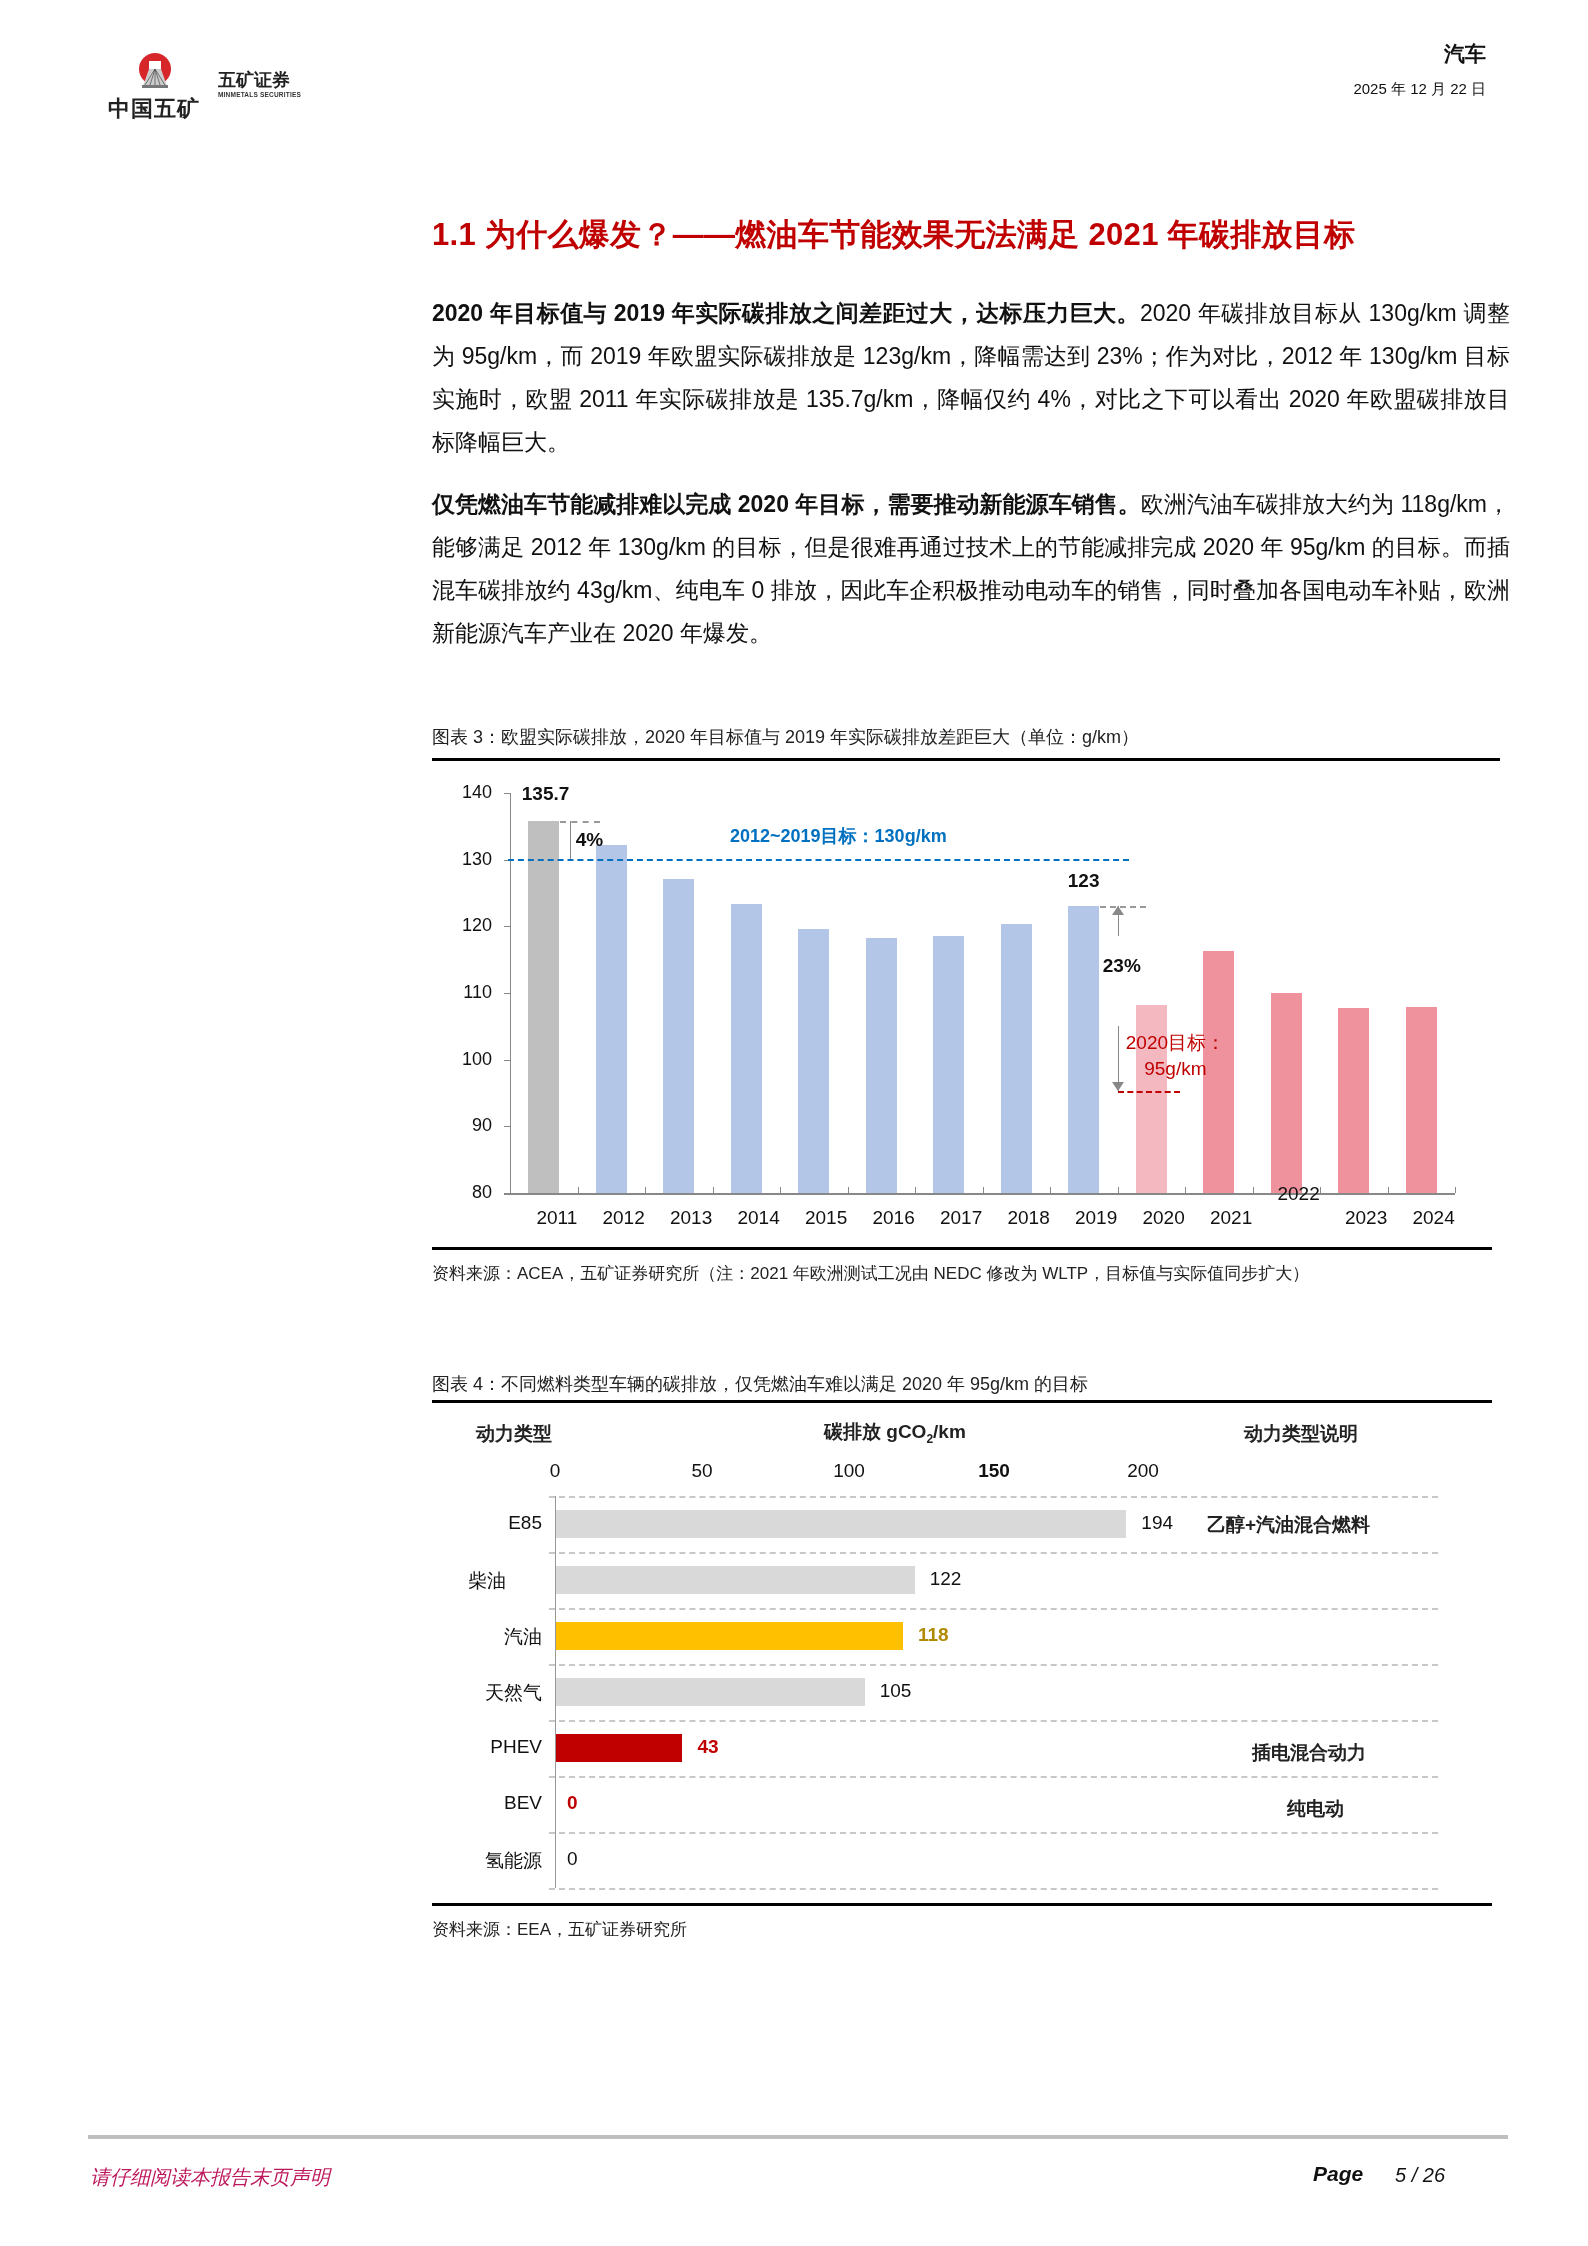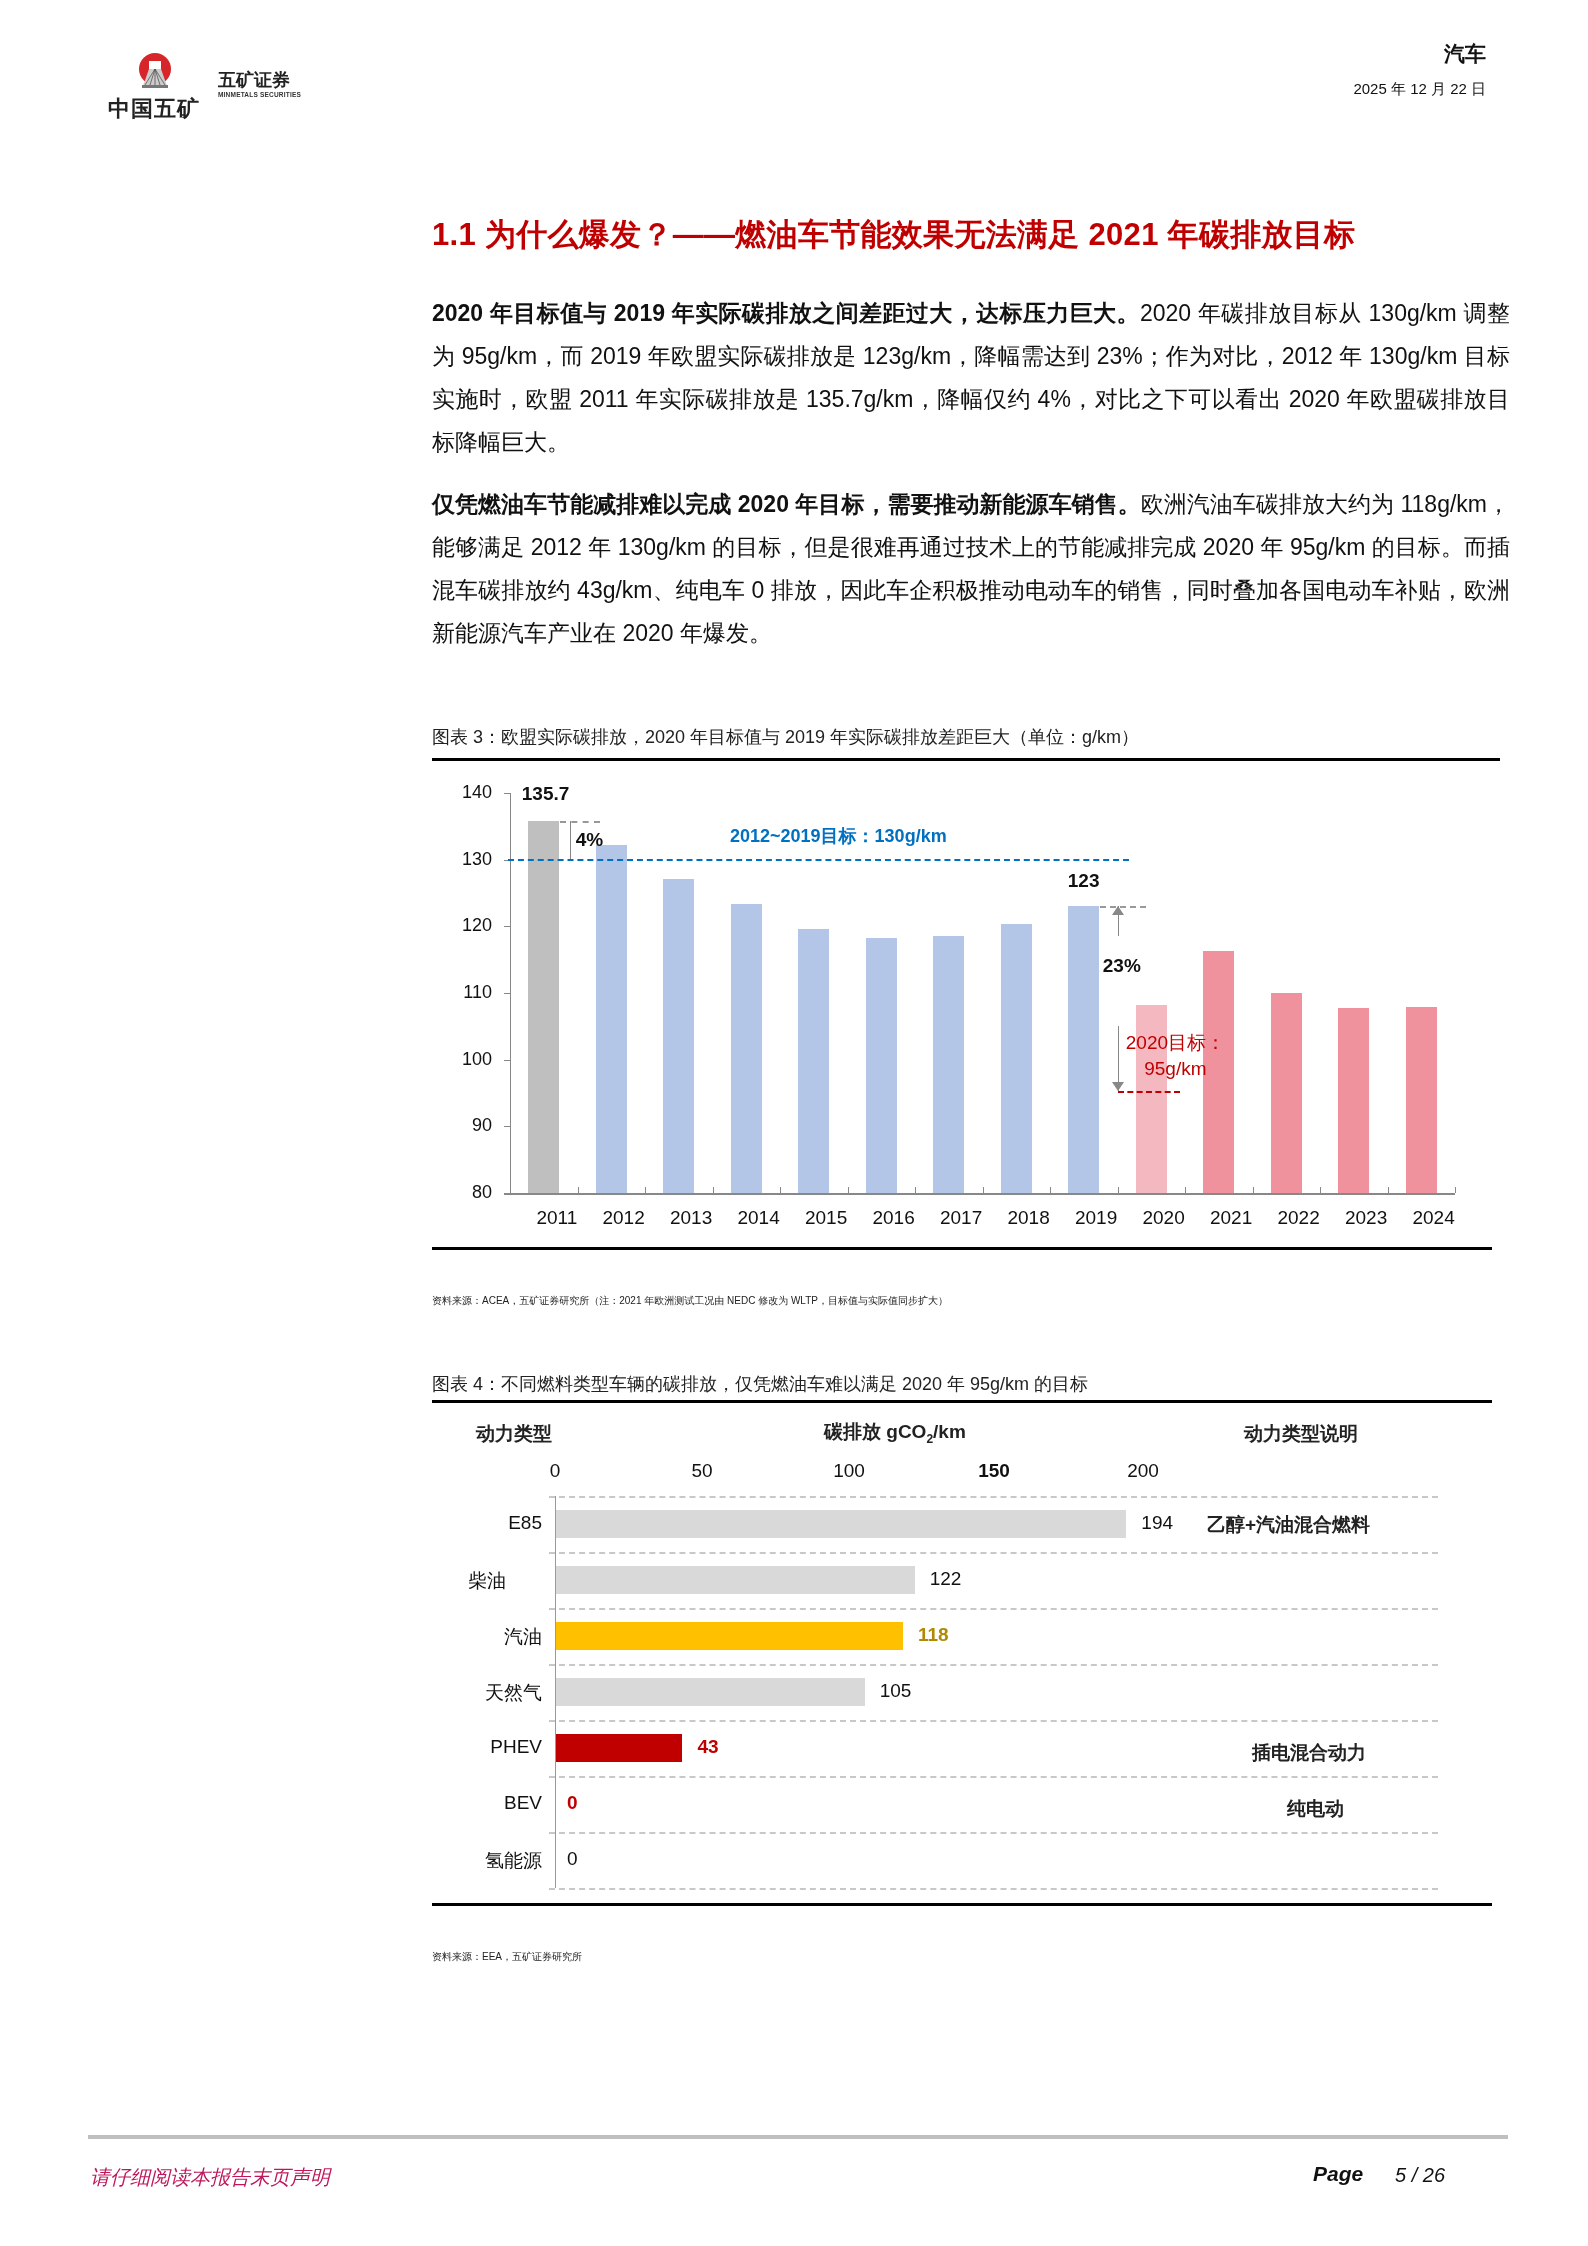--- a/index.html
+++ b/index.html
@@ -15,21 +15,21 @@
   .hdr-date { right:102px; top:80px; font-size:15px; color:#111; }
   
   .sec-title { left:432px; top:214px; font-size:31px; font-weight:bold; color:#C00000; white-space:nowrap; letter-spacing:0.3px; }
   .para { left:432px; width:1078px; font-size:23px; line-height:43px; color:#111; text-align:justify; }
   .para b { font-weight:bold; }
   .p1 { top:292px; }
   .p2 { top:483px; }
   
   .fig-caption { left:432px; font-size:18px; color:#222; white-space:nowrap; }
   .rule { left:432px; width:1068px; height:3px; background:#000; }
-  .source { left:432px; font-size:10px; color:#222; white-space:nowrap;margin-top:32px; }
+  .source { left:432px; font-size:17px; color:#222; white-space:nowrap; }
   
   .c1 { left:432px; top:780px; width:1070px; height:460px; }
   .ytick { font-size:18px; color:#111; text-align:right; width:60px; }
   .xtick { font-size:19px; color:#111; text-align:right; width:67px; }
   .bar { position:absolute; }
   .ann-bold { font-size:19px; font-weight:bold; color:#111; white-space:nowrap; }
   .ann-blue { font-size:18px; font-weight:bold; color:#0070C0; white-space:nowrap; }
   .ann-red { font-size:19px; font-weight:normal; color:#C00000; text-align:center; line-height:26px; white-space:nowrap; }
   
   .c2 { left:432px; top:1403px; width:1070px; height:520px; }
@@ -125,21 +125,21 @@
     <div class="abs xtick" style="left:483.25px;top:427px;">2017</div>
     <div class="bar" style="left:568.75px;top:143.53199999999998px;width:31px;height:269.468px;background:#B4C6E7;"></div>
     <div class="abs xtick" style="left:550.75px;top:427px;">2018</div>
     <div class="bar" style="left:636.25px;top:126.19px;width:31px;height:286.81px;background:#B4C6E7;"></div>
     <div class="abs xtick" style="left:618.25px;top:427px;">2019</div>
     <div class="bar" style="left:703.75px;top:224.90599999999998px;width:31px;height:188.09400000000002px;background:#F4B8C0;"></div>
     <div class="abs xtick" style="left:685.75px;top:427px;">2020</div>
     <div class="bar" style="left:771.25px;top:170.87900000000002px;width:31px;height:242.12099999999998px;background:#EF929E;"></div>
     <div class="abs xtick" style="left:753.25px;top:427px;">2021</div>
     <div class="bar" style="left:838.75px;top:212.9px;width:31px;height:200.1px;background:#EF929E;"></div>
-    <div class="abs xtick" style="left:820.75px;top:427px;">2022</div>
+    <div class="abs xtick" style="left:820.75px;top:403px;">2022</div>
     <div class="bar" style="left:906.25px;top:227.574px;width:31px;height:185.426px;background:#EF929E;"></div>
     <div class="abs xtick" style="left:888.25px;top:427px;">2023</div>
     <div class="bar" style="left:973.75px;top:226.90699999999995px;width:31px;height:186.09300000000005px;background:#EF929E;"></div>
     <div class="abs xtick" style="left:955.75px;top:427px;">2024</div>
     <div class="abs" style="left:76px;top:78.5px;width:621px;height:0;border-top:2px dashed #0070C0;"></div>
     <div class="abs ann-blue" style="left:298px;top:43.5px;">2012~2019目标：130g/km</div>
     <div class="abs ann-bold" style="left:89.75px;top:3.4810000000000514px;">135.7</div>
     <div class="abs" style="left:127.75px;top:41.48100000000005px;width:40px;height:0;border-top:2px dashed #999;"></div>
     <div class="abs" style="left:137.75px;top:41.48100000000005px;width:1px;height:38.01899999999995px;background:#888;"></div>
     <div class="abs ann-bold" style="left:143.75px;top:49.48100000000005px;">4%</div>

